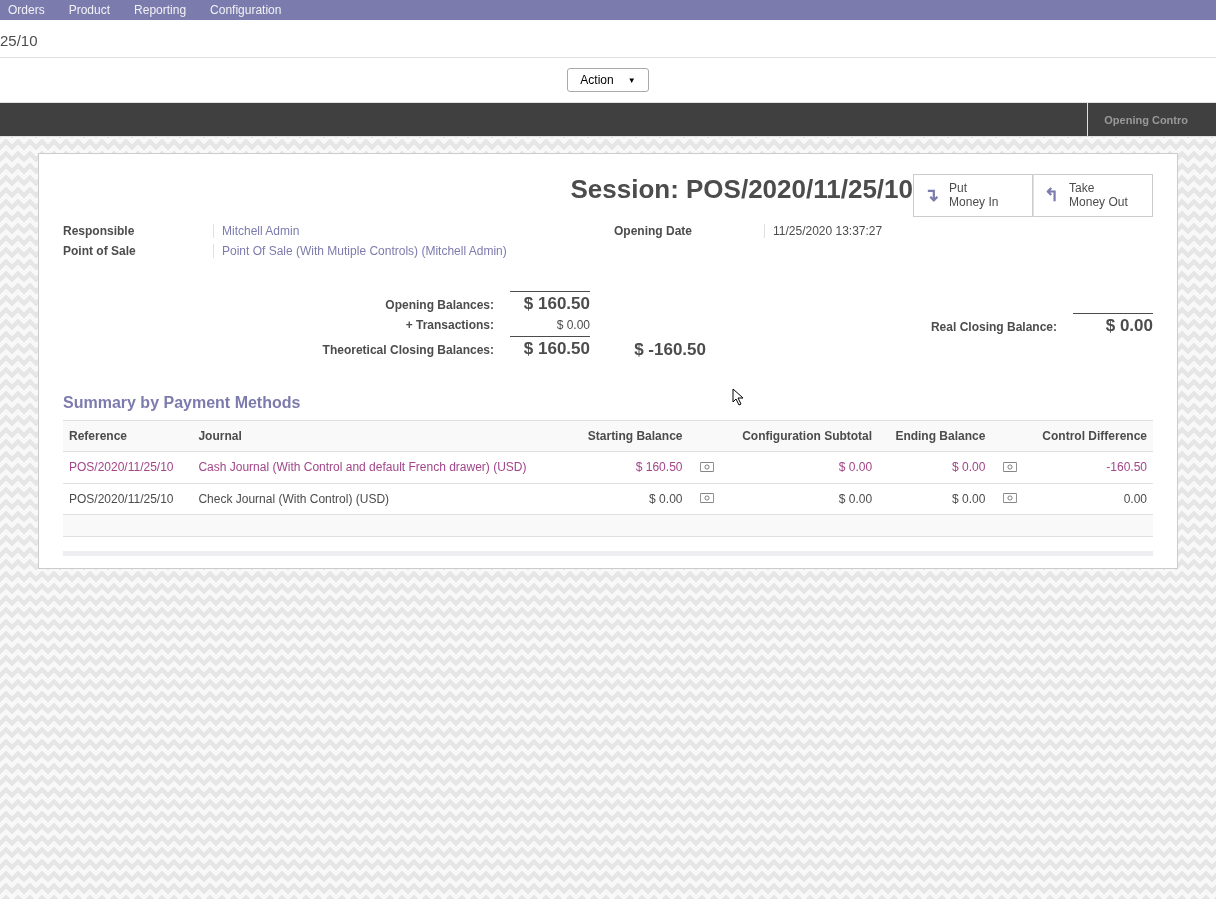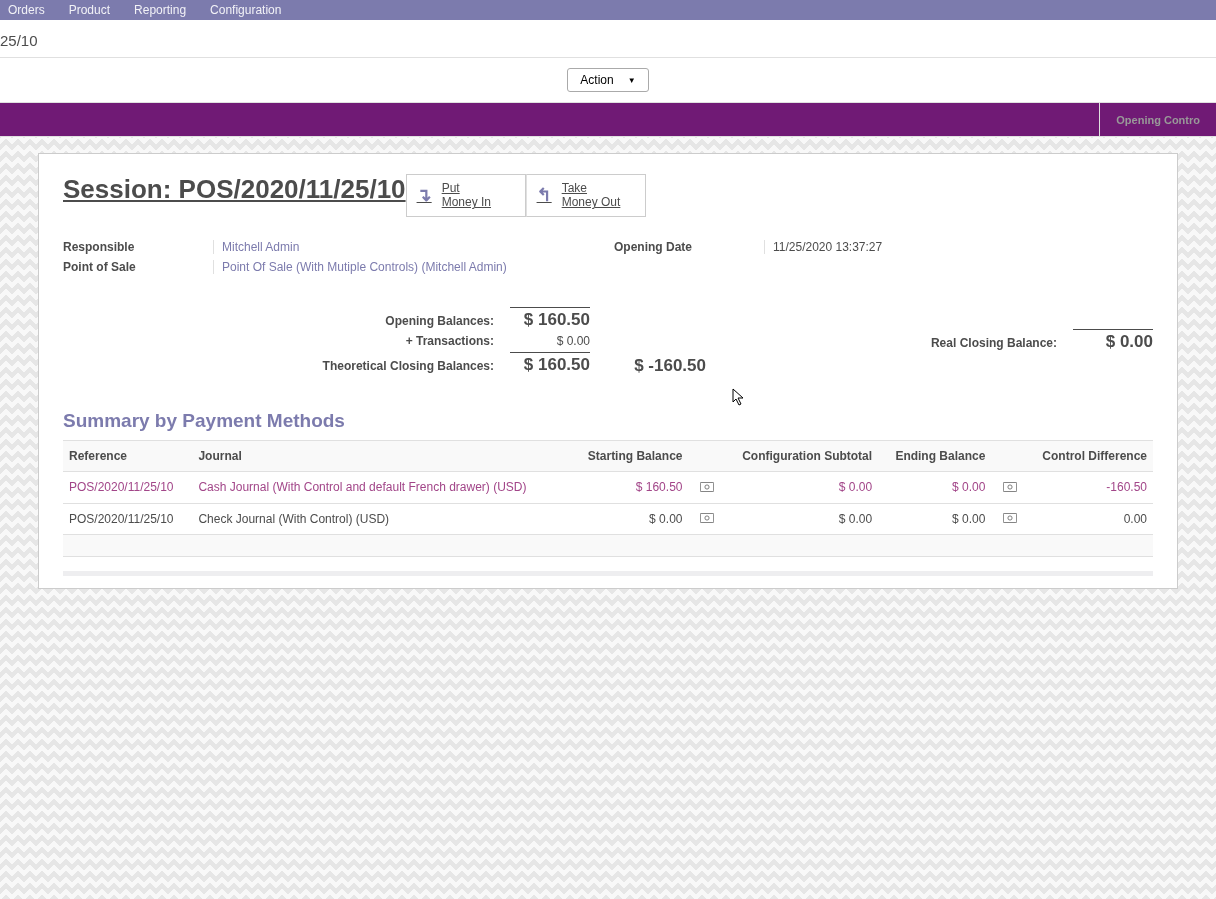--- a/index.html
+++ b/index.html
@@ -58,27 +58,27 @@
     background: #fff;
     padding: 4px 12px;
     border-radius: 3px;
     font-size: 12px;
     cursor: pointer;
     display: inline-flex;
     align-items: center;
     gap: 14px;
   }
   .status-bar {
-    background: #701a75;
+    background: #404040;
     height: 34px;
     border-bottom: 1px solid var(--border-light);
     display: flex;
     justify-content: flex-end;
     align-items: flex-start;
-    padding-right: 0;
+    padding-right: 12px;
   }
   .status-stage {
     border-left: 1px solid var(--border-light);
     height: 100%;
     display: flex;
     align-items: center;
     padding: 0 16px;
     color: var(--stage-gray);
     font-size: 11px;
     font-weight: bold;
@@ -88,24 +88,23 @@
   }
   .sheet {
     background: #fff;
     max-width: 1140px;
     margin: 0 auto;
     border: 1px solid var(--border);
     padding: 20px 24px 12px 24px;
   }
   .sheet-head {
     display: flex;
-    justify-content: flex-start;
+    justify-content: flex-end;
     align-items: flex-start;
-    margin-bottom: 20px;
-    text-decoration: underline;
+    margin-bottom: 4px;
   }
   .session-title {
     font-size: 26px;
     font-weight: bold;
     color: var(--text-dark);
     margin: 0;
   }
   .money-btns { display: flex; gap: 0; }
   .money-btn {
     border: 1px solid var(--border);
@@ -129,21 +128,21 @@
   .info-val.link a { color: var(--odoo-purple); text-decoration: none; }
   .balances { display: flex; gap: 36px; margin-bottom: 30px; }
   .bal-col { width: 50%; }
   .bal-row { display: flex; justify-content: space-between; align-items: baseline; margin-bottom: 4px; }
   .bal-label { font-size: 12px; font-weight: bold; text-align: right; flex: 1; padding-right: 16px; }
   .bal-val { min-width: 80px; text-align: right; font-size: 12px; }
   .bal-val.big { font-size: 17px; font-weight: bold; }
   .bal-val.bordered { border-top: 1px solid var(--text-dark); padding-top: 2px; }
   .section-title {
     color: var(--odoo-purple);
-    font-size: 19px;
+    font-size: 16px;
     font-weight: bold;
     margin: 0 0 8px 0;
   }
   table.pm {
     width: 100%;
     border-collapse: collapse;
     font-size: 12px;
   }
   table.pm th {
     background: var(--bg-gray);

